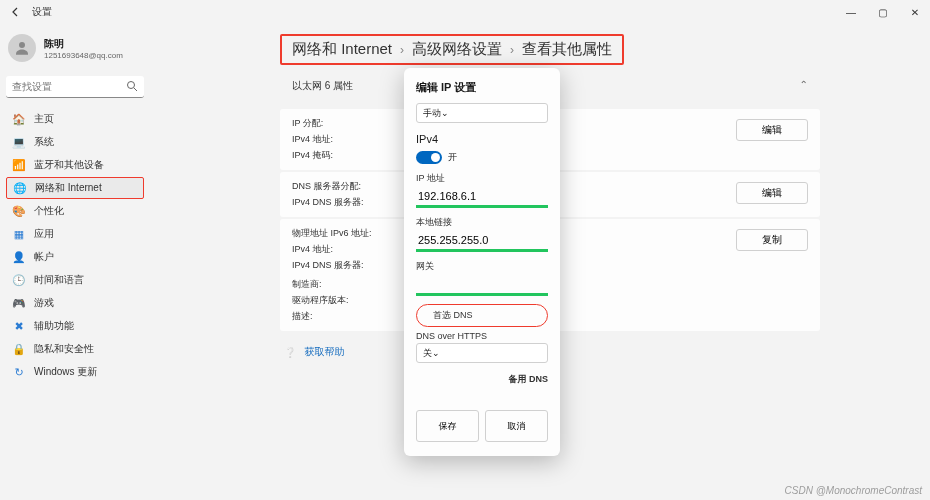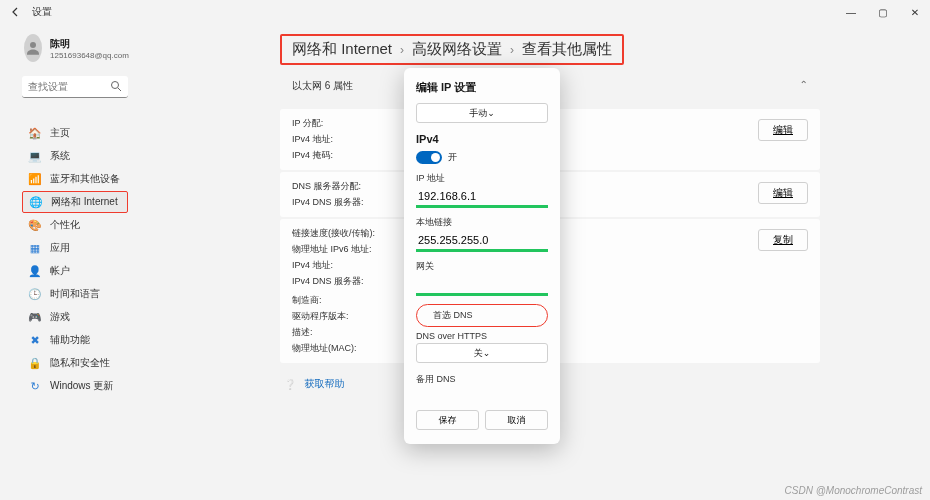--- a/index.html
+++ b/index.html
@@ -3,56 +3,56 @@
 <meta charset="utf-8">
 <style>
 * { box-sizing: border-box; margin: 0; padding: 0; font-family: "Microsoft YaHei", "Segoe UI", sans-serif; }
 body { background: #f3f3f3; width: 930px; height: 500px; overflow: hidden; font-size: 11px; color: #1a1a1a; position: relative; }
 .titlebar { height: 24px; display: flex; align-items: center; padding: 12px 8px; }
 .titlebar .back { width: 16px; height: 16px; display: flex; align-items: center; justify-content: center; color: #333; cursor: pointer; }
 .titlebar .title { margin-left: 8px; font-size: 10px; color: #333; }
 .titlebar .wbtns { margin-left: auto; display: flex; gap: 18px; }
 .titlebar .wbtn { width: 14px; height: 14px; display: flex; align-items: center; justify-content: center; color: #333; cursor: pointer; font-size: 10px; }
 .layout { display: flex; height: 476px; }
-.sidebar { width: 150px; padding: 10px 22px; }
+.sidebar { width: 150px; padding: 10px 6px; }
 .user { display: flex; align-items: center; gap: 8px; margin-bottom: 14px; padding: 0 2px; }
 .avatar { width: 28px; height: 28px; border-radius: 50%; background: #d0d0d0; display: flex; align-items: center; justify-content: center; }
 .avatar svg { width: 18px; height: 18px; fill: #888; }
 .user-name { font-size: 10px; font-weight: 600; }
 .user-email { font-size: 8px; color: #666; }
-.searchbox { position: relative; margin-bottom: 24px; }
+.searchbox { position: relative; margin-bottom: 10px; }
 .searchbox input { width: 100%; height: 22px; border: none; border-bottom: 1px solid #888; background: #fff; padding: 0 22px 0 6px; font-size: 10px; border-radius: 3px; }
 .searchbox .sicon { position: absolute; right: 6px; top: 4px; color: #666; }
 .nav { display: flex; flex-direction: column; gap: 1px; }
 .nav-item { display: flex; align-items: center; gap: 8px; height: 22px; padding: 0 6px; border-radius: 3px; cursor: pointer; font-size: 10px; color: #333; }
 .nav-item.active { background: #eaeaea; }
 .nav-item .nicon { width: 14px; height: 14px; display: flex; align-items: center; justify-content: center; font-size: 11px; }
 .selected-outline { border: 1.5px solid #ef3b2d; border-radius: 2px; }
 .main { flex: 1; padding: 10px 110px 10px 130px; position: relative; }
 .breadcrumb { display: inline-flex; align-items: center; gap: 8px; font-size: 15px; padding: 4px 10px; border: 2px solid #ef3b2d; border-radius: 2px; margin-bottom: 14px; color: #333; }
 .breadcrumb .sep { color: #888; font-size: 12px; }
 .section-head { display: flex; align-items: flex-start; height: 30px; padding: 0 12px; font-size: 10px; color: #333; }
 .section-head .chev { margin-left: auto; color: #666; }
 .card { background: #fdfdfd; border-radius: 3px; margin-bottom: 2px; padding: 8px 12px; display: flex; }
 .card .labels { display: flex; flex-direction: column; gap: 3px; font-size: 9px; color: #333; flex: 1; }
-.card .actbtn { align-self: flex-start; margin-top: 2px; background: #fdfdfd; border: 1px solid #d0d0d0; border-radius: 3px; height: 22px; width: 50px; font-size: 10px; cursor: pointer; text-decoration: underline; }
+.card .actbtn { align-self: flex-start; margin-top: 2px; background: #fdfdfd; border: 1px solid #d0d0d0; border-radius: 3px; height: 22px; width: 72px; font-size: 10px; cursor: pointer; }
 .gethelp { display: flex; align-items: center; gap: 8px; margin-top: 14px; font-size: 10px; color: #196ebf; cursor: pointer; padding-left: 4px; }
 .gethelp .hicon { color: #555; }
 .dialog { position: absolute; left: 404px; top: 68px; width: 156px; background: #fdfdfd; border-radius: 6px; box-shadow: 0 6px 24px rgba(0,0,0,0.25); padding: 12px 12px 14px 12px; z-index: 10; }
 .dialog h3 { font-size: 11px; font-weight: 600; margin-bottom: 8px; }
-.dialog .sel { width: 100%; height: 20px; border: 1px solid #d0d0d0; border-radius: 3px; padding: 0 6px; font-size: 9px; display: flex; align-items: center; justify-content: center; cursor: pointer; background: #fff; margin-bottom: 10px; }
-.dialog .sec-title { font-size: 11px; font-weight: 700; margin-bottom: 6px; }
+.dialog .sel { width: 100%; height: 20px; border: 1px solid #d0d0d0; border-radius: 3px; padding: 0 6px; font-size: 9px; display: flex; align-items: center; justify-content: flex-start; cursor: pointer; background: #fff; margin-bottom: 10px; }
+.dialog .sec-title { font-size: 11px; font-weight: 400; margin-bottom: 6px; }
 .dialog .toggle-row { display: flex; align-items: center; gap: 6px; margin-bottom: 8px; }
 .toggle { width: 26px; height: 13px; border-radius: 7px; background: #0067c0; position: relative; cursor: pointer; }
 .toggle::after { content: ""; position: absolute; right: 2px; top: 2px; width: 9px; height: 9px; background: #fff; border-radius: 50%; }
 .dialog label.fl { font-size: 9px; color: #333; display: block; margin-bottom: 2px; }
 .dialog .inp { width: 100%; border: none; border-bottom: 3px solid #22c55e; font-size: 11px; padding: 3px 2px; margin-bottom: 8px; background: transparent; }
 .dialog .dns-box { border: 1.5px solid #ef3b2d; border-radius: 14px; padding: 4px 4px 2px 16px; margin-bottom: 4px; }
 .dialog .btnrow { display: flex; gap: 6px; margin-top: 24px; }
-.dialog .dbtn { flex: 1; height: 20px; border: 1px solid #d0d0d0; background: #fdfdfd; border-radius: 3px; font-size: 9px; cursor: pointer; }
+.dialog .dbtn { flex: 1; height: 32px; border: 1px solid #d0d0d0; background: #fdfdfd; border-radius: 3px; font-size: 9px; cursor: pointer; }
 .watermark { position: absolute; right: 8px; bottom: 4px; font-size: 10px; color: rgba(120,120,120,0.7); font-style: italic; }
 </style>
 </head>
 <body>
 
 <div class="titlebar">
   <span class="back">
     <svg width="12" height="12" viewBox="0 0 12 12">
         <path d="M7 2 L3 6 L7 10" stroke="#333" stroke-width="1.2" fill="none"></path>
       </svg>
@@ -165,29 +165,27 @@
         </div>
         <div class="card">
           <div class="labels">
             <span>DNS 服务器分配:</span>
             <span>IPv4 DNS 服务器:</span>
           </div>
           <button class="actbtn">编辑</button>
         </div>
         <div class="card">
           <div class="labels">
-            <span>链接速度(接收/传输):</span>
             <span>物理地址 IPv6 地址:</span>
             <span>IPv4 地址:</span>
             <span>IPv4 DNS 服务器:</span>
             <span></span>
             <span>制造商:</span>
             <span>驱动程序版本:</span>
             <span>描述:</span>
-            <span>物理地址(MAC):</span>
           </div>
           <button class="actbtn">复制</button>
         </div>
       </div>
 
     <div class="gethelp">
       <span class="hicon">❔</span>
       <span>获取帮助</span>
     </div>
   </main>
@@ -211,20 +209,20 @@
   <label class="fl">网关</label>
   <input class="inp" value="" style="">
   <div class="dns-box">
     <label class="fl">首选 DNS</label>
   </div>
   <label class="fl">DNS over HTTPS</label>
   <div class="sel">
     <span>关</span>
     <span>⌄</span>
   </div>
-  <label class="fl" style="font-weight:400;">备用 DNS</label>
+  <label class="fl" style="font-weight:700;text-align:right;">备用 DNS</label>
   <div class="btnrow">
     <button class="dbtn">保存</button>
     <button class="dbtn">取消</button>
   </div>
 </div>
 
 <div class="watermark">CSDN @MonochromeContrast</div>
 
 </body></html>

